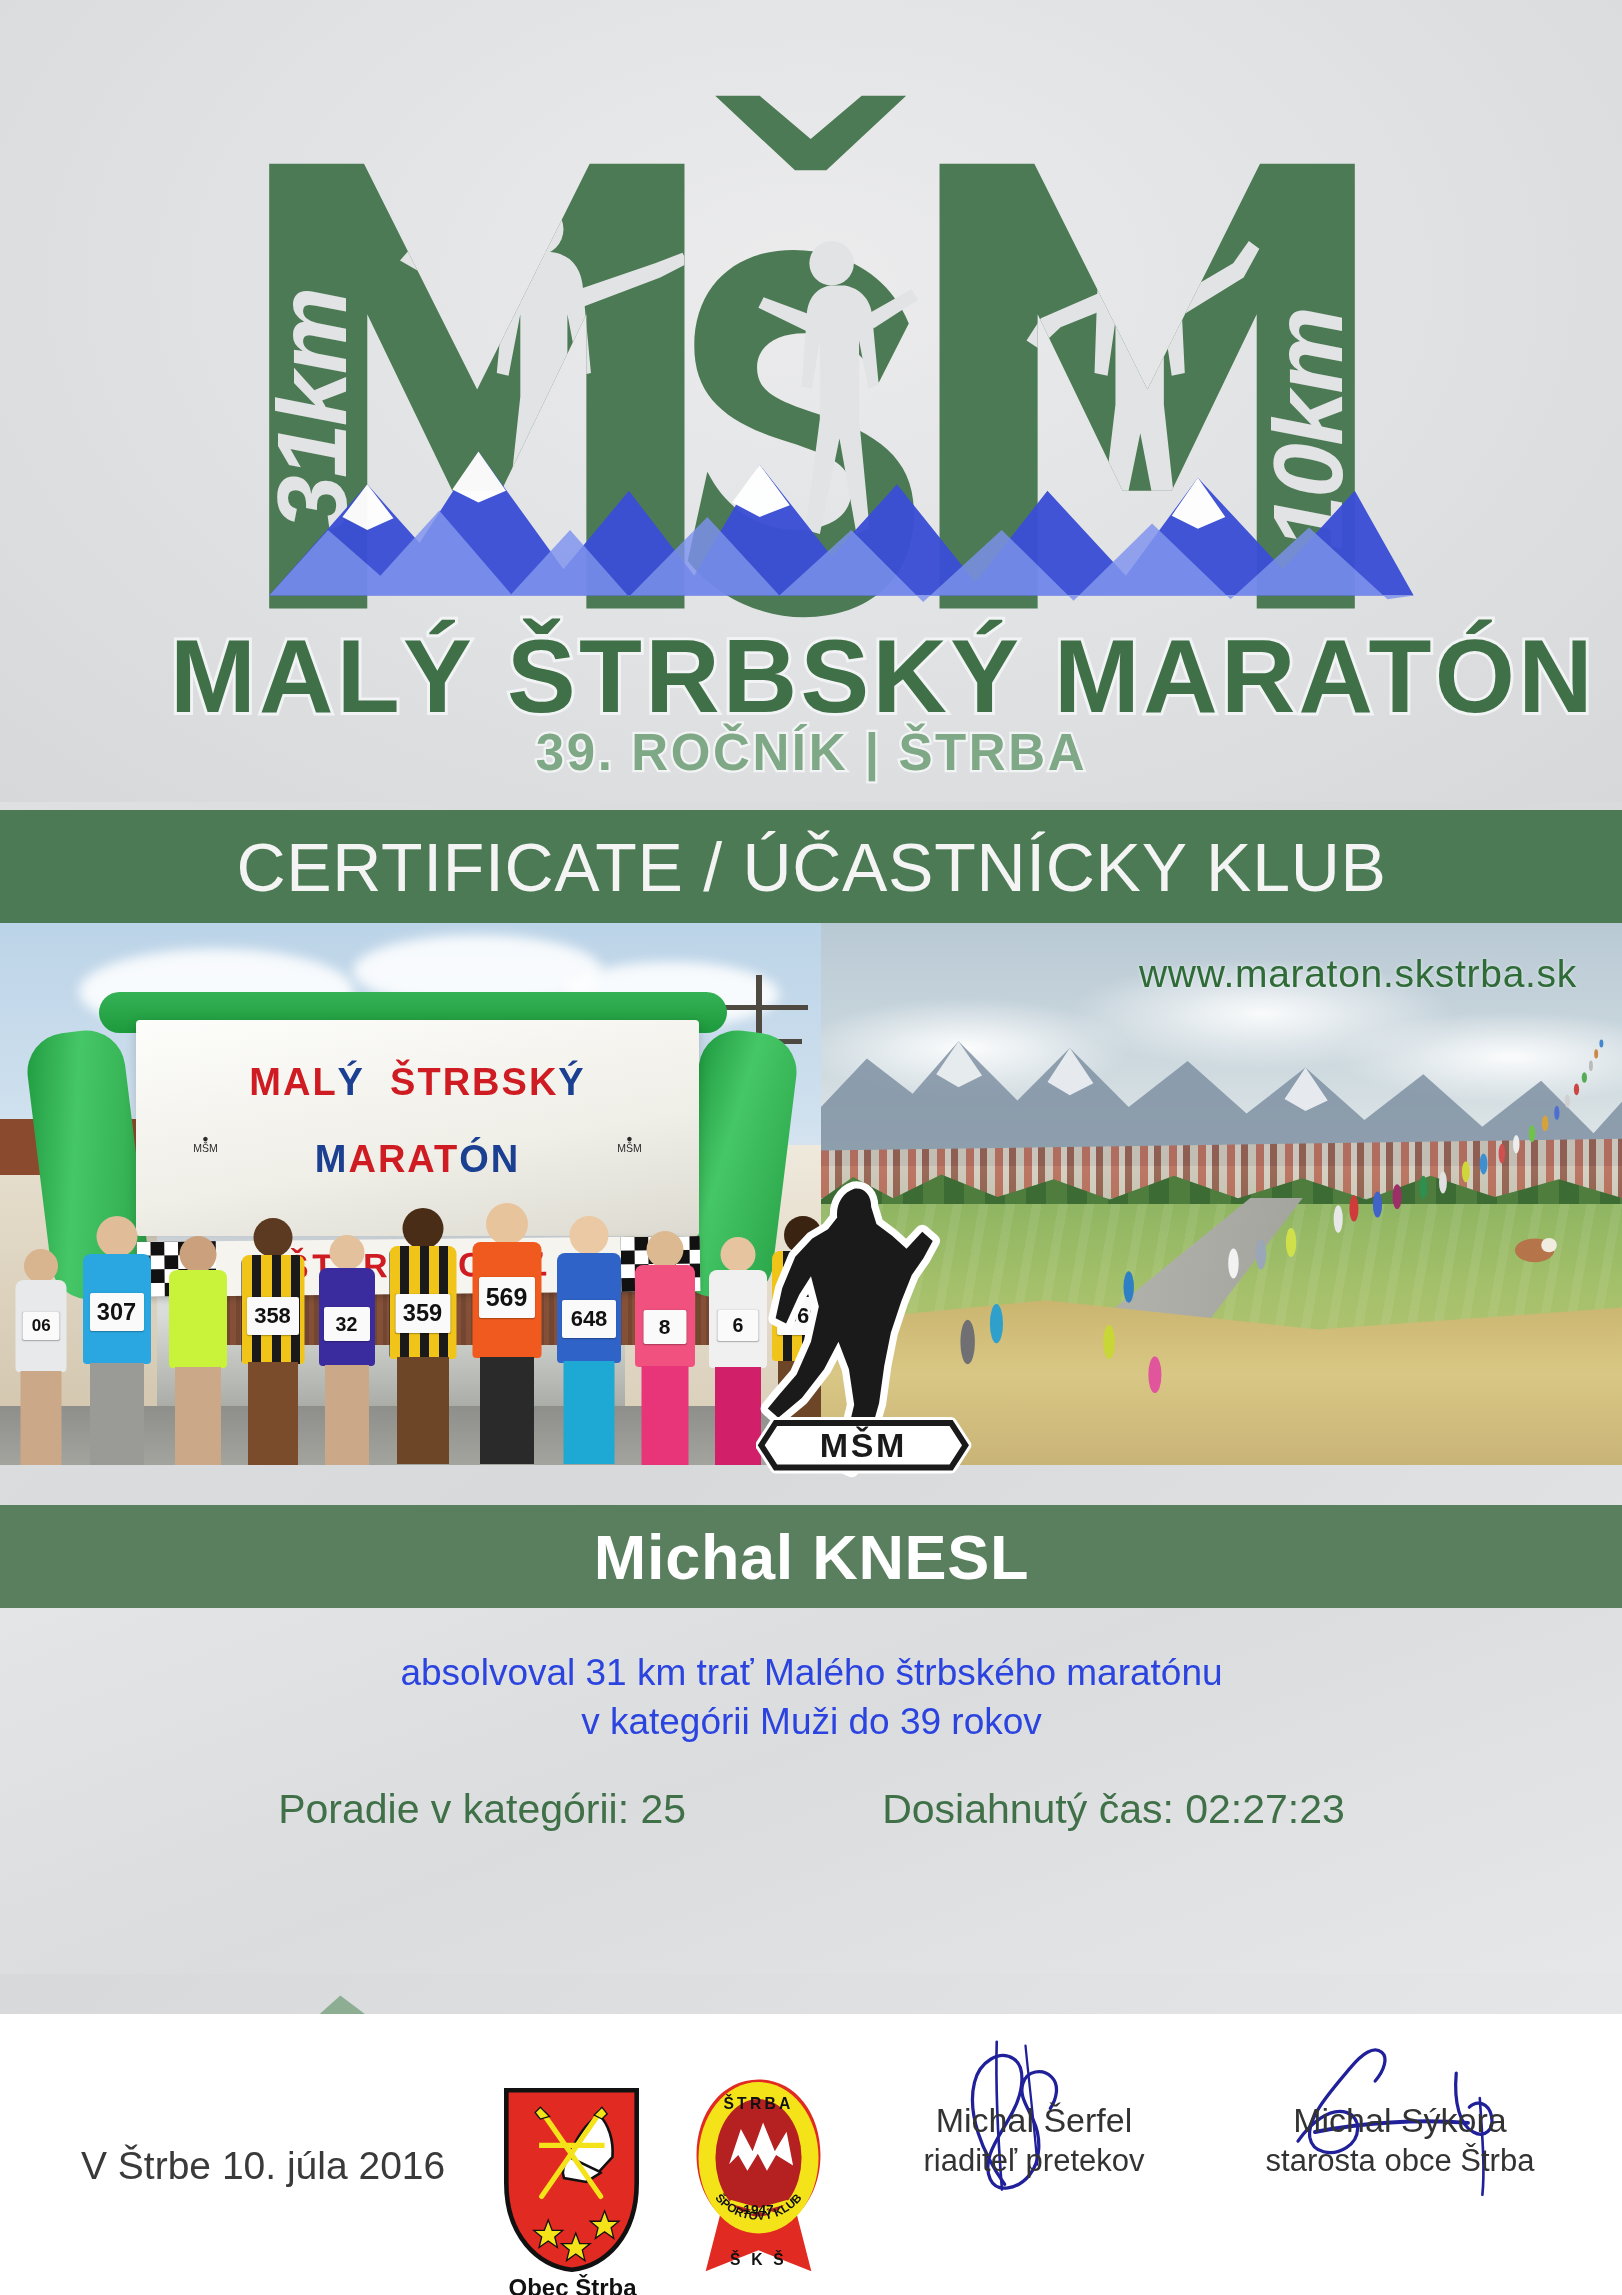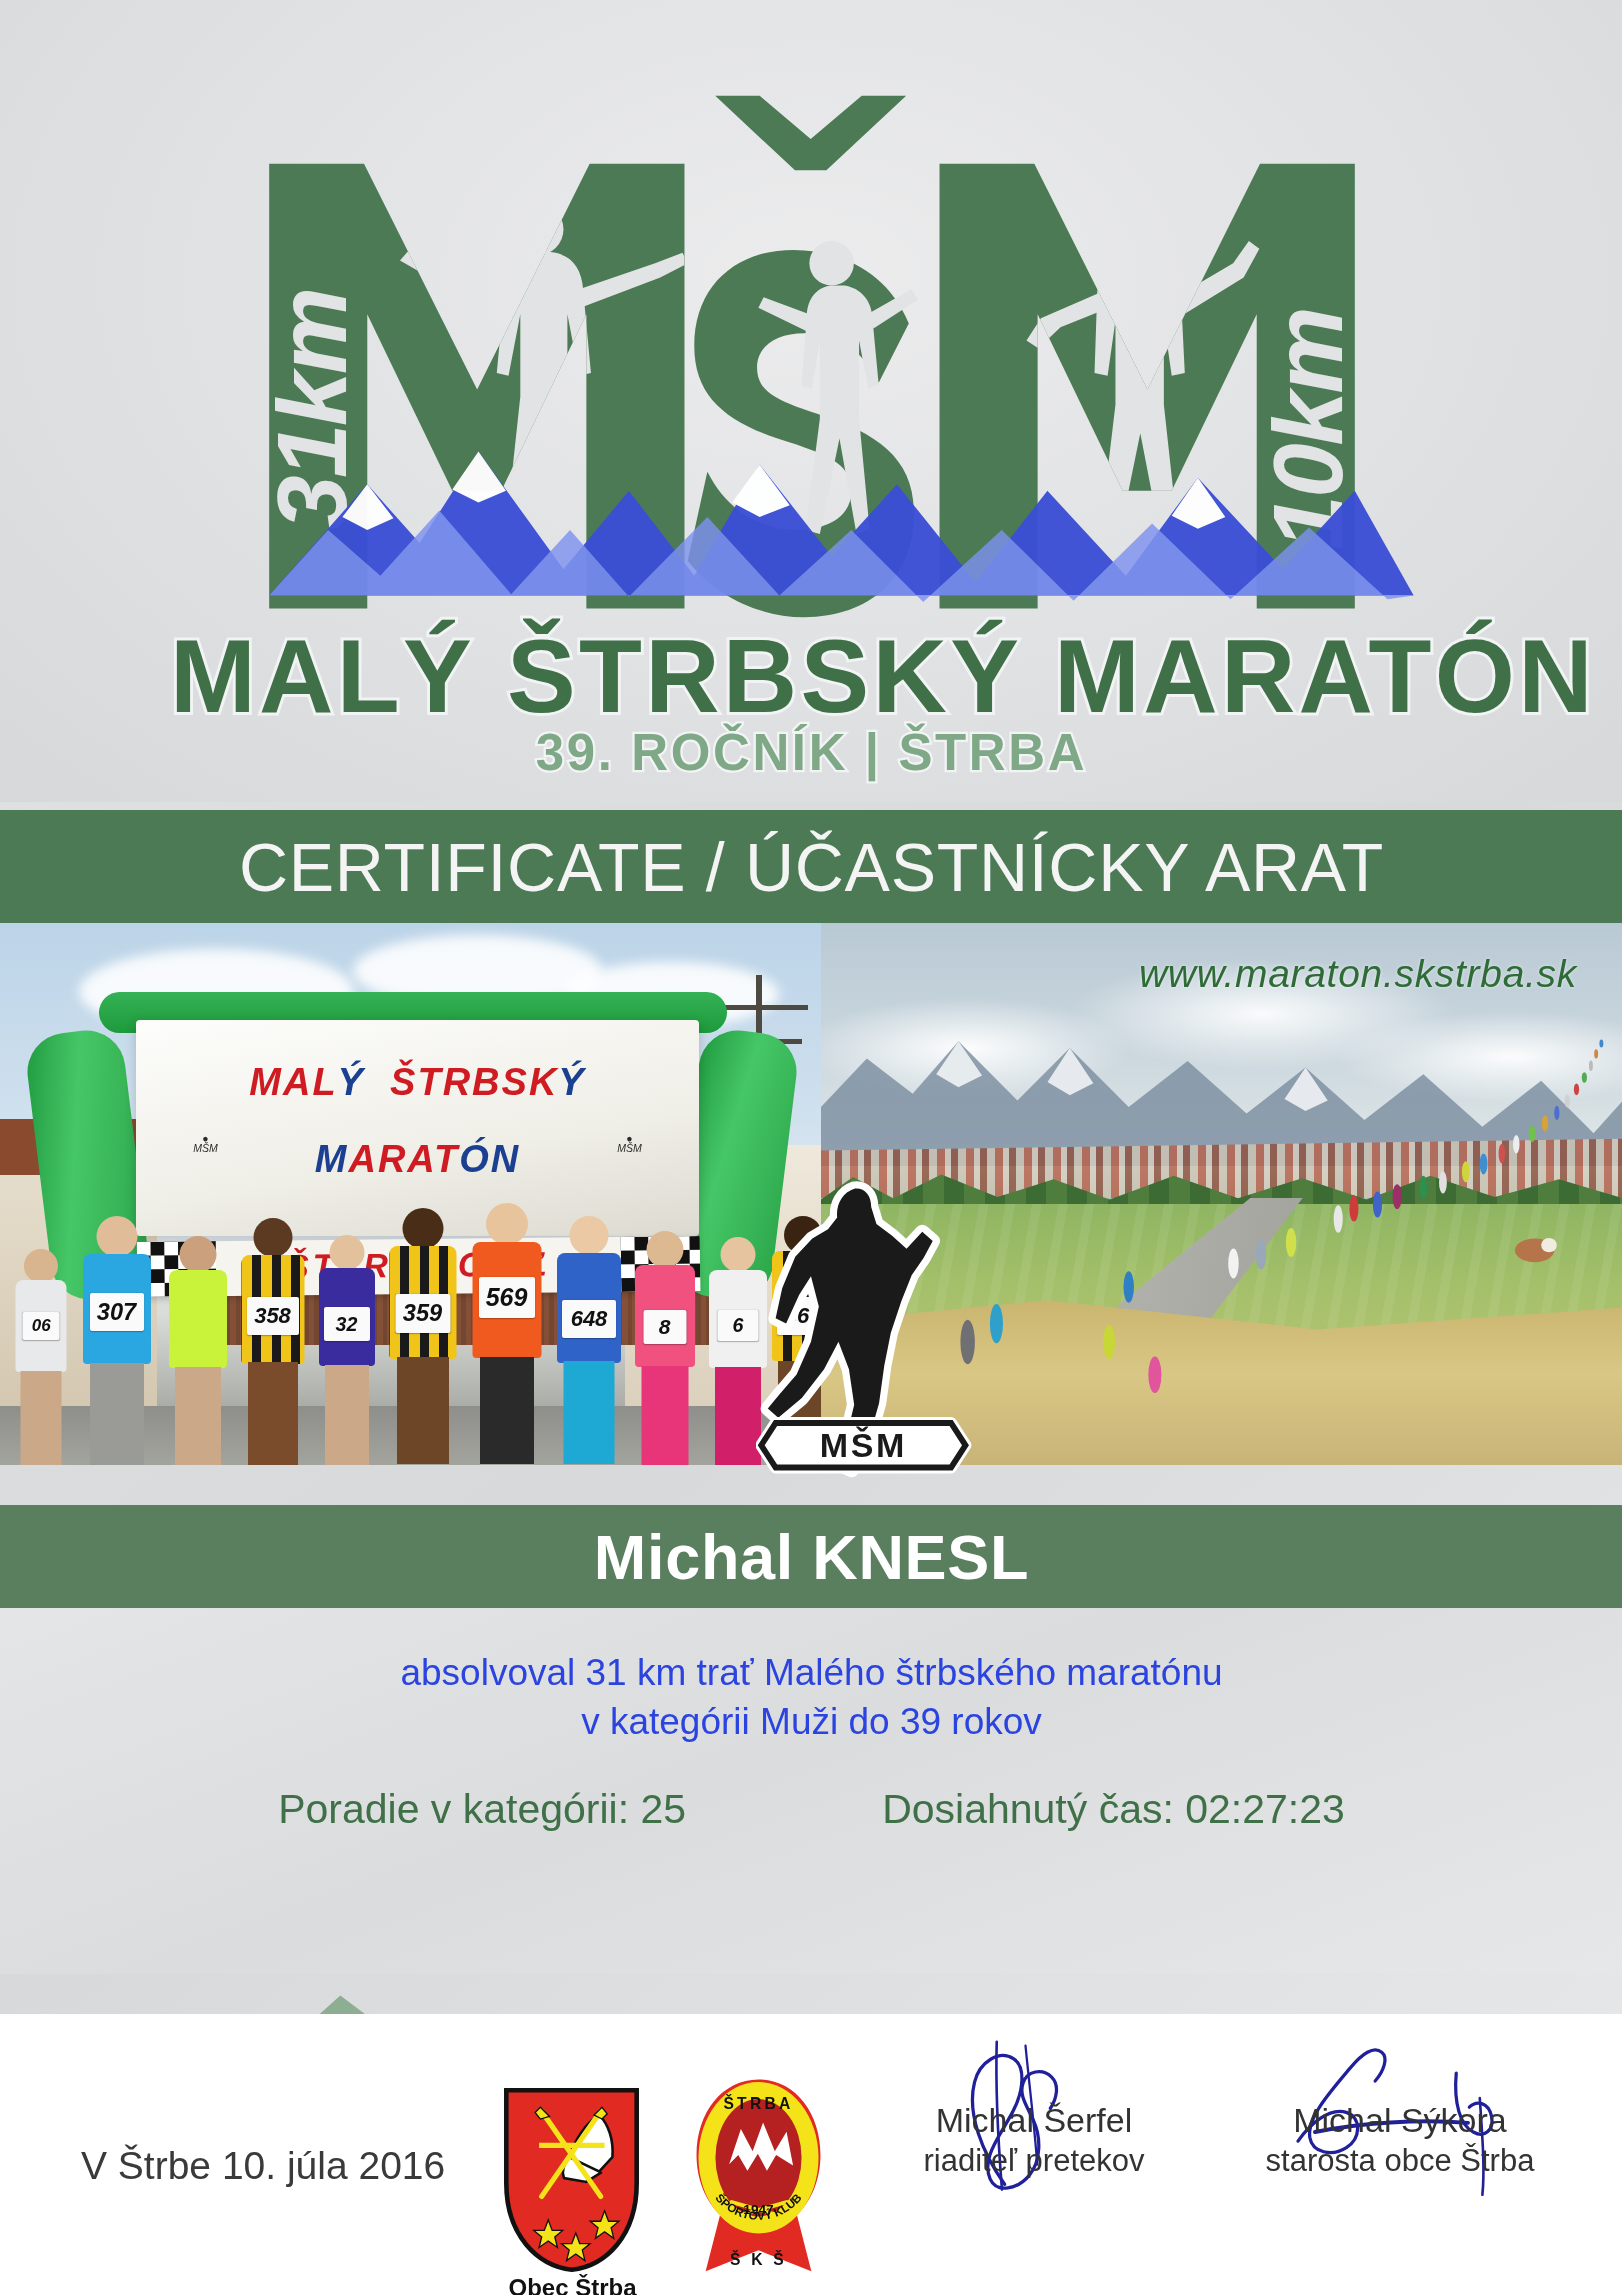--- a/index.html
+++ b/index.html
@@ -80,21 +80,21 @@
     font-family: "Liberation Sans", sans-serif;
   }
 
   
   .photo-strip {
     position: absolute; left: 0; top: 923px;
     width: 1623px; height: 582px;
     display: flex;
     overflow: hidden;
   }
-  .photo { position: relative; height: 542px; overflow: hidden; font-style: italic; }
+  .photo { position: relative; height: 542px; overflow: hidden; }
   .photo-left  { width: 821px; }
   .photo-right { width: 802px; }
 
   
   .pl-sky {
     position:absolute; inset:0;
     background: linear-gradient(#bcd4e8 0%, #cfe0ee 35%, #e4ecf2 58%, #d9dcd8 72%, #8d8e88 100%);
   }
   .pl-cloud{position:absolute;border-radius:50%;background:rgba(255,255,255,.88);filter:blur(5.9px);}
   .pl-houseL{
@@ -392,21 +392,21 @@
                    L1500,750 L1620,866 L1740,756 L1860,866 L1900,860 Z" fill="#7e92ee" opacity="0.85"></path>
         </g>
       </svg>
 
       <div class="title-main">MALÝ ŠTRBSKÝ MARATÓN</div>
       <div class="title-sub">39. ROČNÍK | ŠTRBA</div>
     </div>
   </div>
 
   <div class="cert-band">
-    <div class="cert-band-text">CERTIFICATE / ÚČASTNÍCKY ARAT</div>
+    <div class="cert-band-text">CERTIFICATE / ÚČASTNÍCKY KLUB</div>
   </div>
 
   <div class="photo-strip">
 
     <div class="photo photo-left">
       <div class="pl-sky"></div>
       <div class="pl-cloud" style="left:79px;top:26px;width:275px;height:85px;"></div>
       <div class="pl-cloud" style="left:353px;top:11.8px;width:249px;height:72px;"></div>
       <div class="pl-cloud" style="left:563px;top:39px;width:216px;height:65px;"></div>
 

